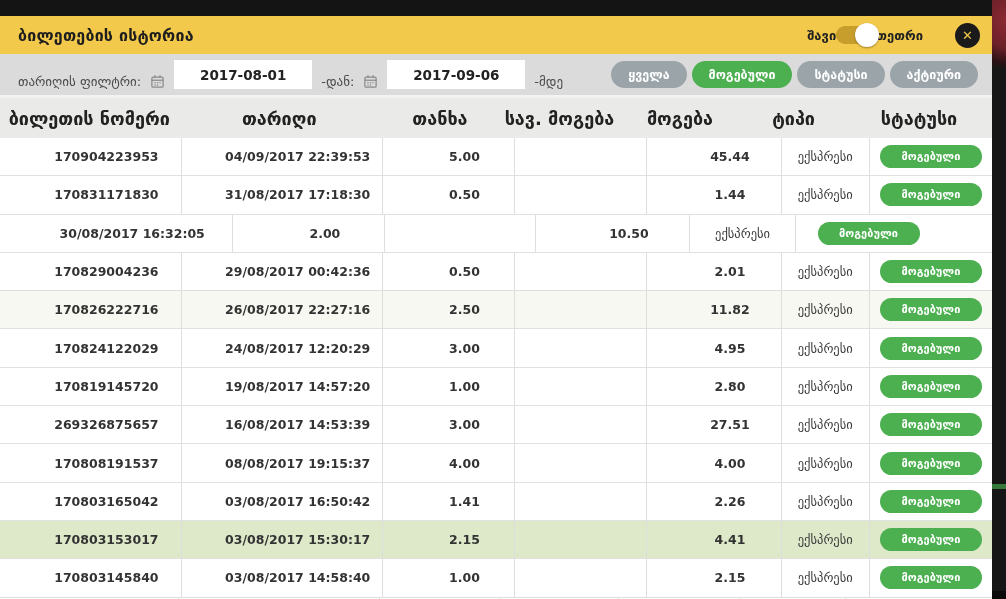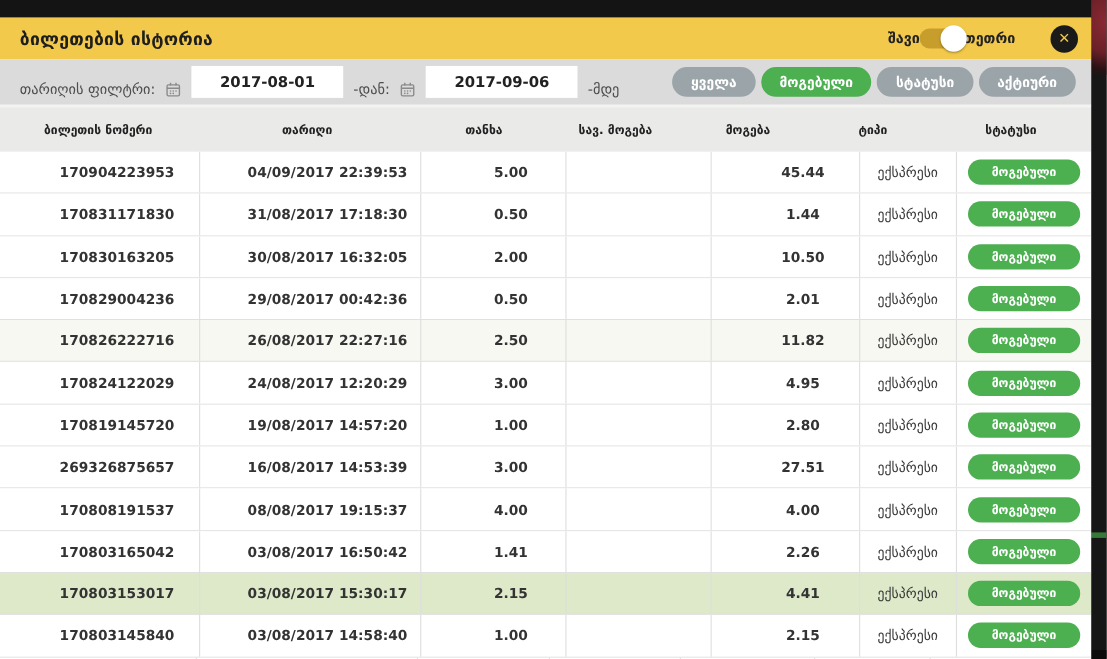--- a/index.html
+++ b/index.html
@@ -37,21 +37,21 @@
   .cal-icon { display:flex; align-items:center; cursor:pointer; }
   .date-input { width:138px; height:29px; border:none; background:#ffffff; text-align:center;
                 font-family:"DejaVu Sans", sans-serif; font-size:13.5px; font-weight:600; color:#222; }
   .filter-buttons { display:flex; align-items:center; gap:5px; margin-right:4px; }
   .pill-btn { border:none; border-radius:15px; height:27px; padding:0 17px; font-family:"DejaVu Sans", sans-serif;
               font-size:12.5px; font-weight:700; color:#ffffff; background:#9aa4a9; cursor:pointer; }
   .pill-btn.active { background:#4caf50; }
 
   
   .table-header { height:40px; background:#eaeae8; display:flex; align-items:center; }
-  .th { font-size:11px; font-weight:700; color:#222; text-align:center; }
+  .th { font-size:18px; font-weight:700; color:#222; text-align:center; }
 
   .trow { height:38.3px; display:flex; background:#ffffff; border-bottom:1px solid #e0e0e0; cursor:pointer; }
   .trow.hl-tint { background:#f6f8f1; }
   .trow.hl-selected { background:#dde9c9; }
   .cell { display:flex; align-items:center; justify-content:center; font-size:12.5px; color:#333;
           border-right:1px solid #dedede; overflow:hidden; }
   .cell:last-child { border-right:none; }
   .c-num  { font-weight:700;margin-left:32px; }
   .c-type { font-weight:400; color:#3a3a3a; }
 
@@ -167,21 +167,20 @@
     <div class="cell col-amount c-num">0.50</div>
     <div class="cell col-posswin c-num"></div>
     <div class="cell col-win c-num">1.44</div>
     <div class="cell col-type c-type">ექსპრესი</div>
     <div class="cell col-status">
       <span class="badge">მოგებული</span>
     </div>
   </div>
 
   <div class="trow">
-    <div class="cell col-ticket c-num">170830163205</div>
     <div class="cell col-date c-num">30/08/2017 16:32:05</div>
     <div class="cell col-amount c-num">2.00</div>
     <div class="cell col-posswin c-num"></div>
     <div class="cell col-win c-num">10.50</div>
     <div class="cell col-type c-type">ექსპრესი</div>
     <div class="cell col-status">
       <span class="badge">მოგებული</span>
     </div>
   </div>
 

